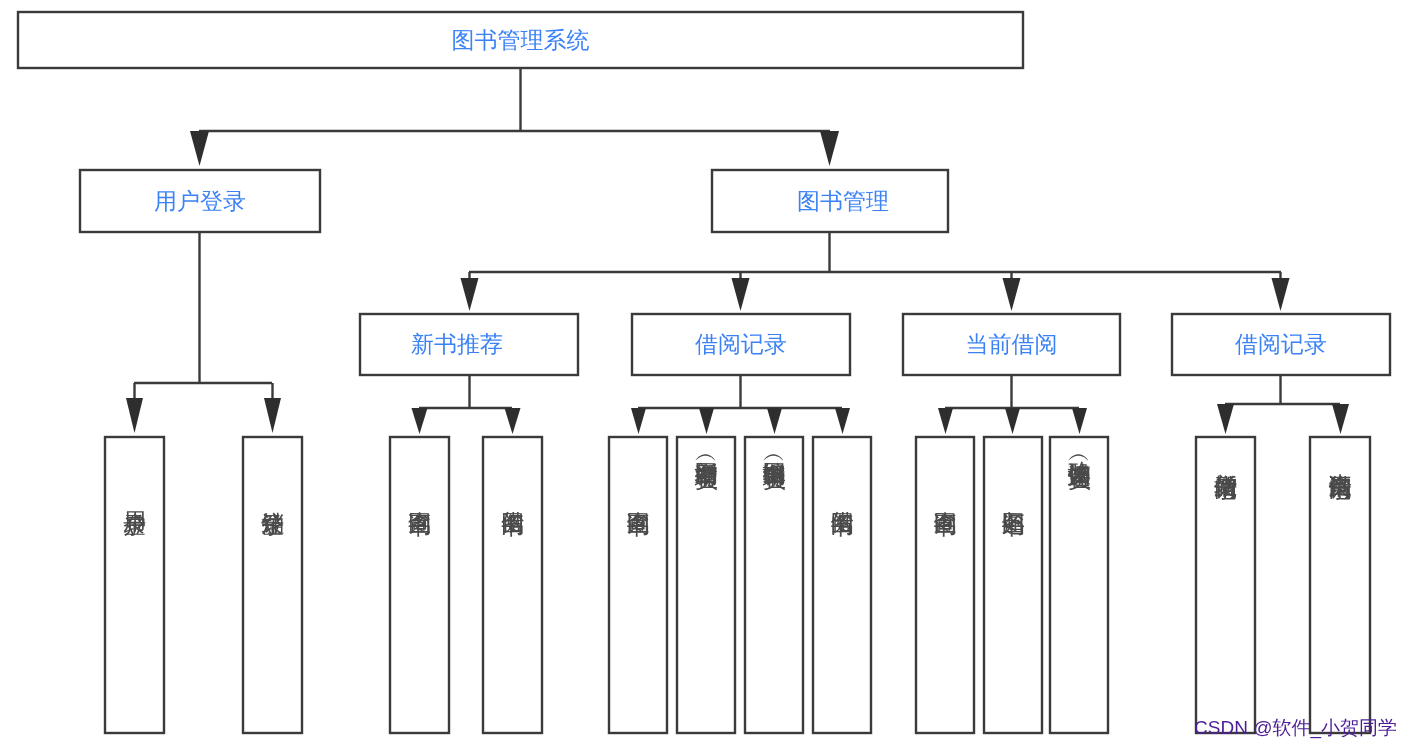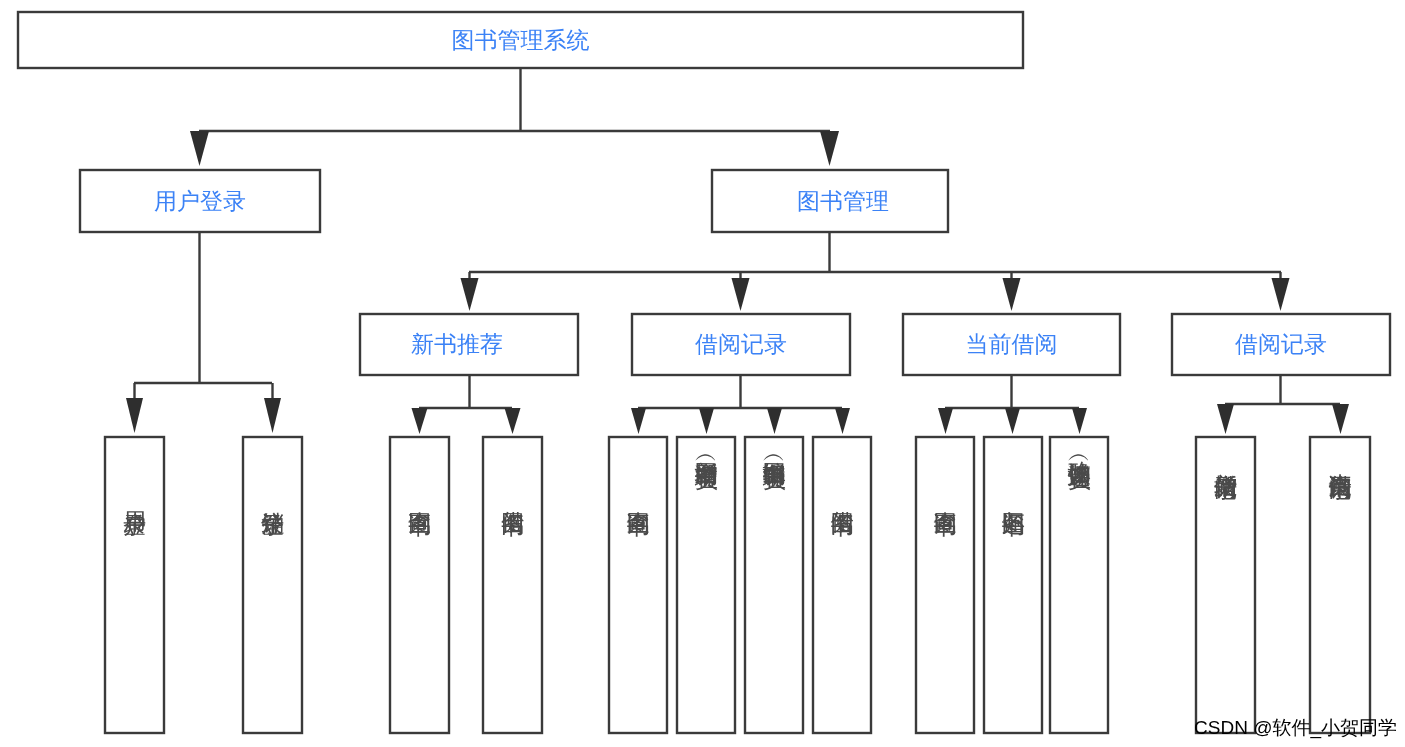--- a/index.html
+++ b/index.html
@@ -70,21 +70,21 @@
     font-size: 23px;
     color: #3b82f6;
     white-space: nowrap;
   }
   .watermark {
     position: absolute;
     right: 8px;
     bottom: 6px;
     font-family: "Liberation Sans", "DejaVu Sans", sans-serif;
     font-size: 19px;
-    color: #000000;
+    color: #4c1d95;
     white-space: nowrap;
     pointer-events: none;
   }
 </style>
 </head>
 <body>
 
 <div id="diagram-root">
 
   <svg class="diagram-svg" viewBox="0 0 1405 747">

